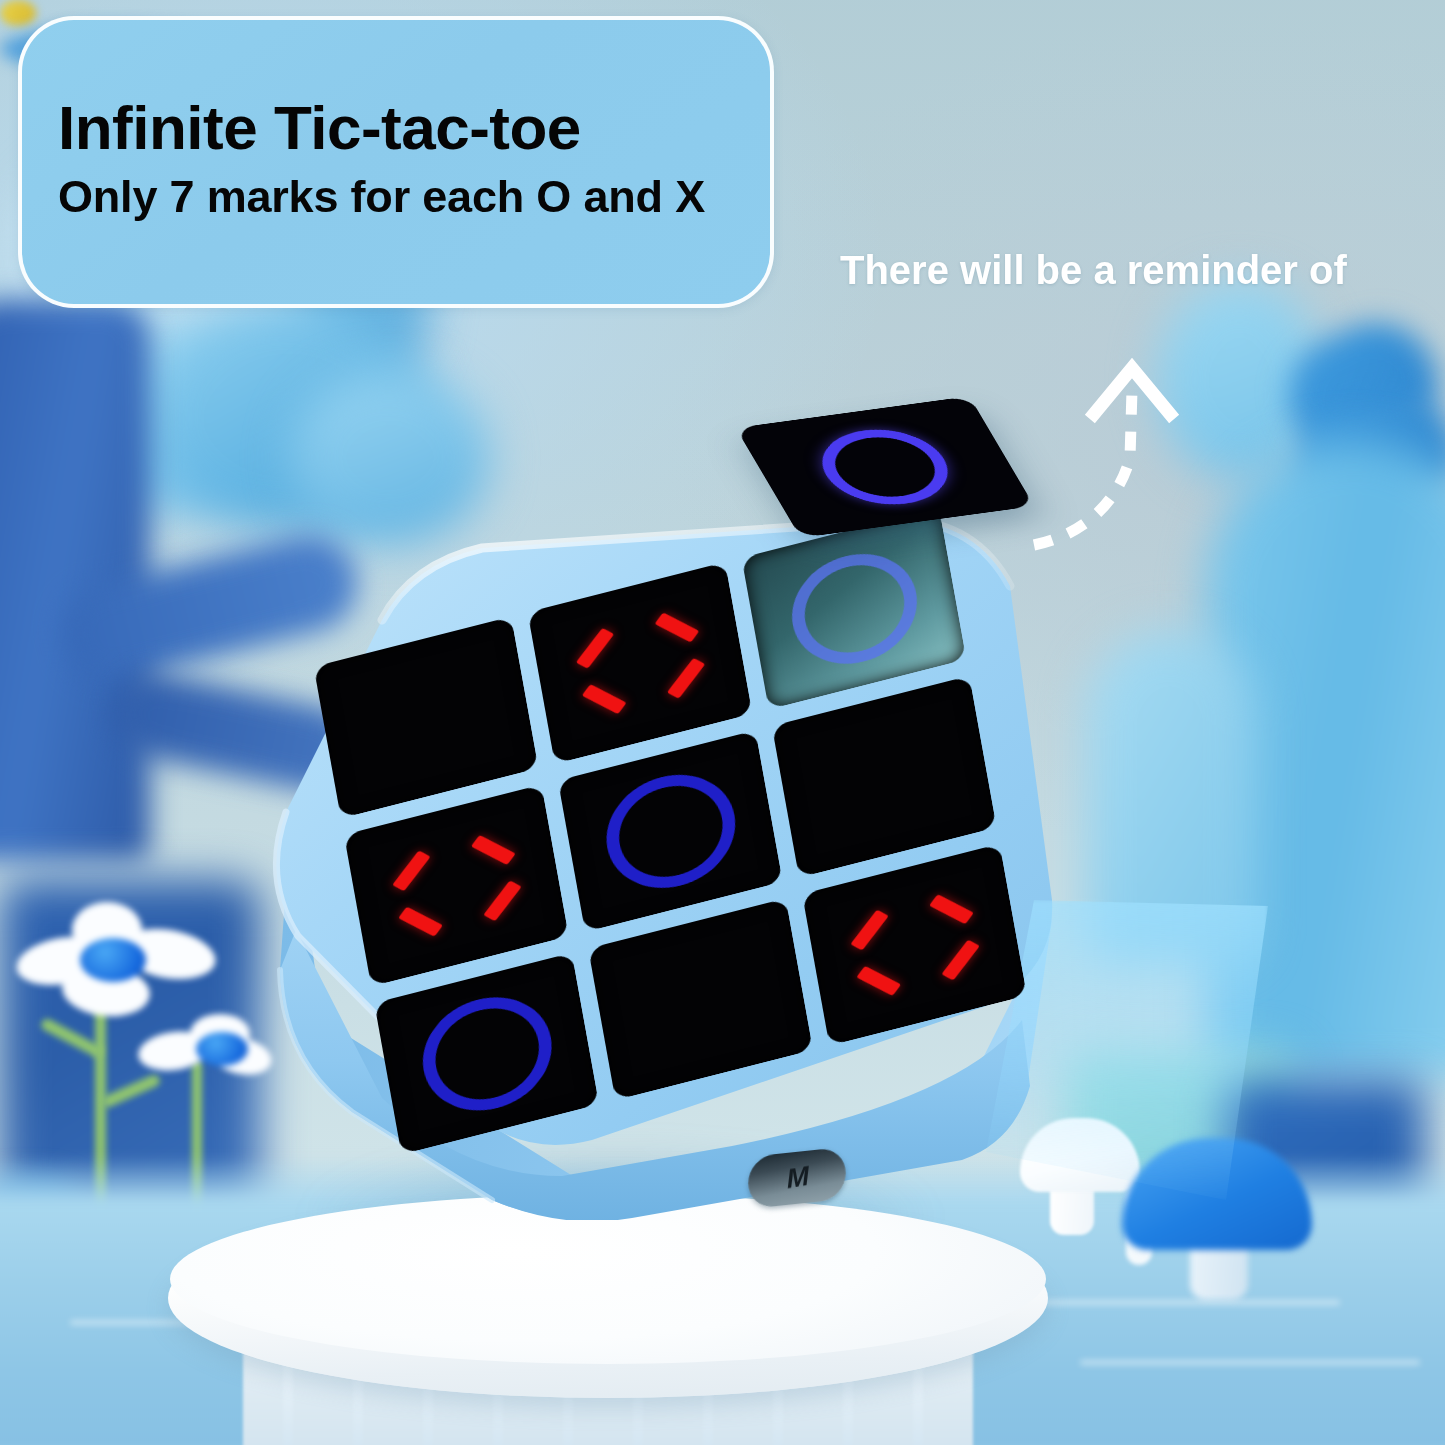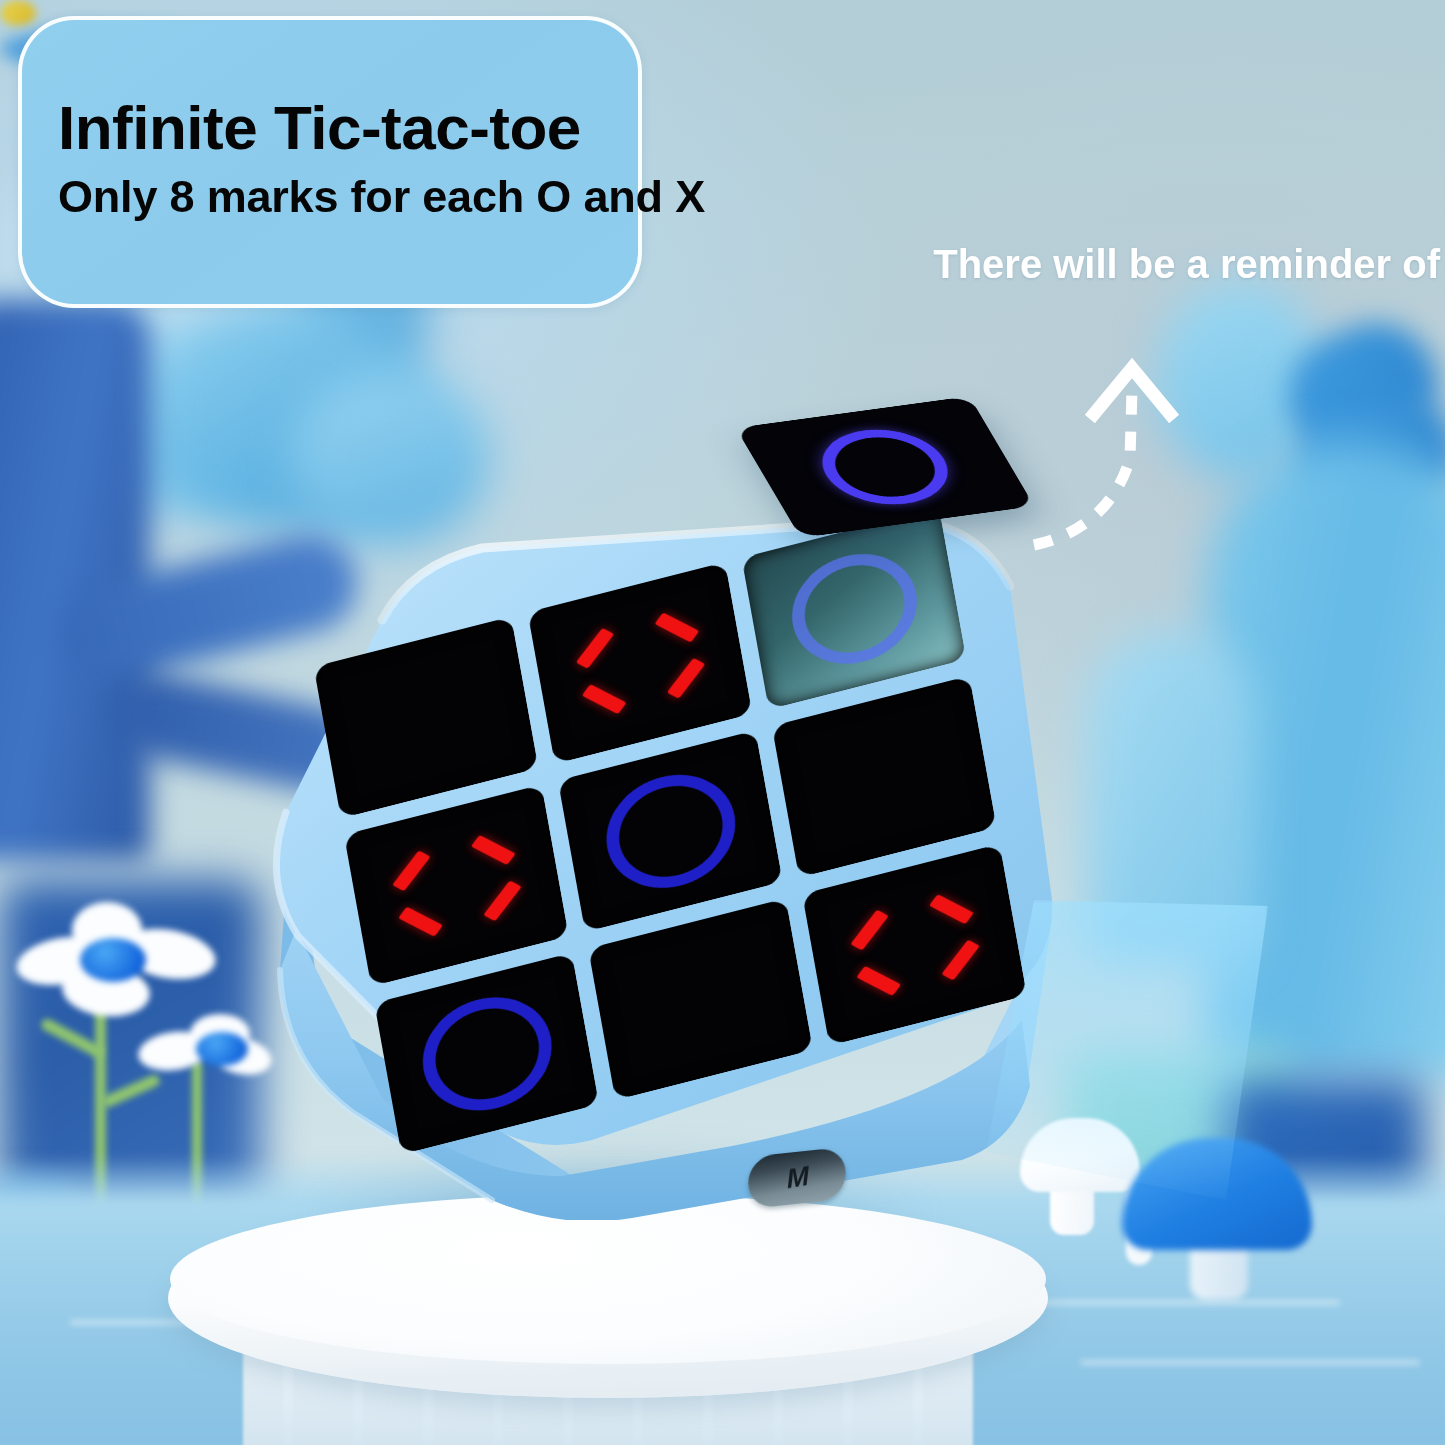--- a/index.html
+++ b/index.html
@@ -250,21 +250,21 @@
     width: 26px; height: 80px;
     background: #f4f9fc;
     border-radius: 14px;
     filter: blur(2px);
   }
 
   
   .title-banner {
     position: absolute;
     left: 18px; top: 16px;
-    width: 624px; height: 292px;
+    width: 756px; height: 292px;
     background: linear-gradient(145deg, #90cfee 0%, #8ccbec 45%, #8ecdee 100%);
     border: 4px solid rgba(255,255,255,.95);
     border-radius: 56px;
     box-sizing: border-box;
     box-shadow: 0 2px 10px rgba(90,140,170,.18);
   }
   .title-main {
     position: absolute;
     left: 36px; top: 72px;
     font-size: 62px;
@@ -279,23 +279,23 @@
     font-size: 45px;
     font-weight: bold;
     color: #060606;
     letter-spacing: -0.2px;
     white-space: nowrap;
   }
 
   
   .callout {
     position: absolute;
-    left: 840px; top: 237px;
+    left: 840px; top: 243px;
     width: 600px;
-    text-align: right;
+    text-align: left;
     color: #ffffff;
     font-size: 40px;
     font-weight: bold;
     line-height: 1.35;
     text-shadow: 0 1px 3px rgba(80,120,140,.25);
   }
   .callout-arrow {
     position: absolute;
     left: 1020px; top: 340px;
     width: 200px; height: 215px;
@@ -601,21 +601,21 @@
     <div class="o-mark" style="width:126px; height:126px;">
       <div class="o-arc" style="inset:0; border-top-color:#4a3bf0;    transform:rotate(-45deg); box-shadow:0 0 16px rgba(90,70,250,.55);"></div>
       <div class="o-arc" style="inset:0; border-right-color:#4a3bf0;  transform:rotate(-45deg);"></div>
       <div class="o-arc" style="inset:0; border-bottom-color:#4a3bf0; transform:rotate(-45deg);"></div>
       <div class="o-arc" style="inset:0; border-left-color:#4a3bf0;   transform:rotate(-45deg);"></div>
     </div>
   </div>
 
   <div class="title-banner">
     <div class="title-main">Infinite Tic-tac-toe</div>
-    <div class="title-sub">Only 8 marks for each O and X</div>
+    <div class="title-sub">Only 7 marks for each O and X</div>
   </div>
 
   <div class="callout">
     <div>There will be a reminder of</div>
   </div>
 
   <svg class="callout-arrow" viewBox="0 0 200 215">
     <path d="M14,205 C58,196 96,168 110,118 L112,50" fill="none" stroke="#ffffff" stroke-width="11" stroke-linecap="butt" stroke-dasharray="19 17"></path>
     <path d="M74,74 L112,28 L150,74" fill="none" stroke="#ffffff" stroke-width="13" stroke-linecap="square" stroke-linejoin="miter"></path>
   </svg>

